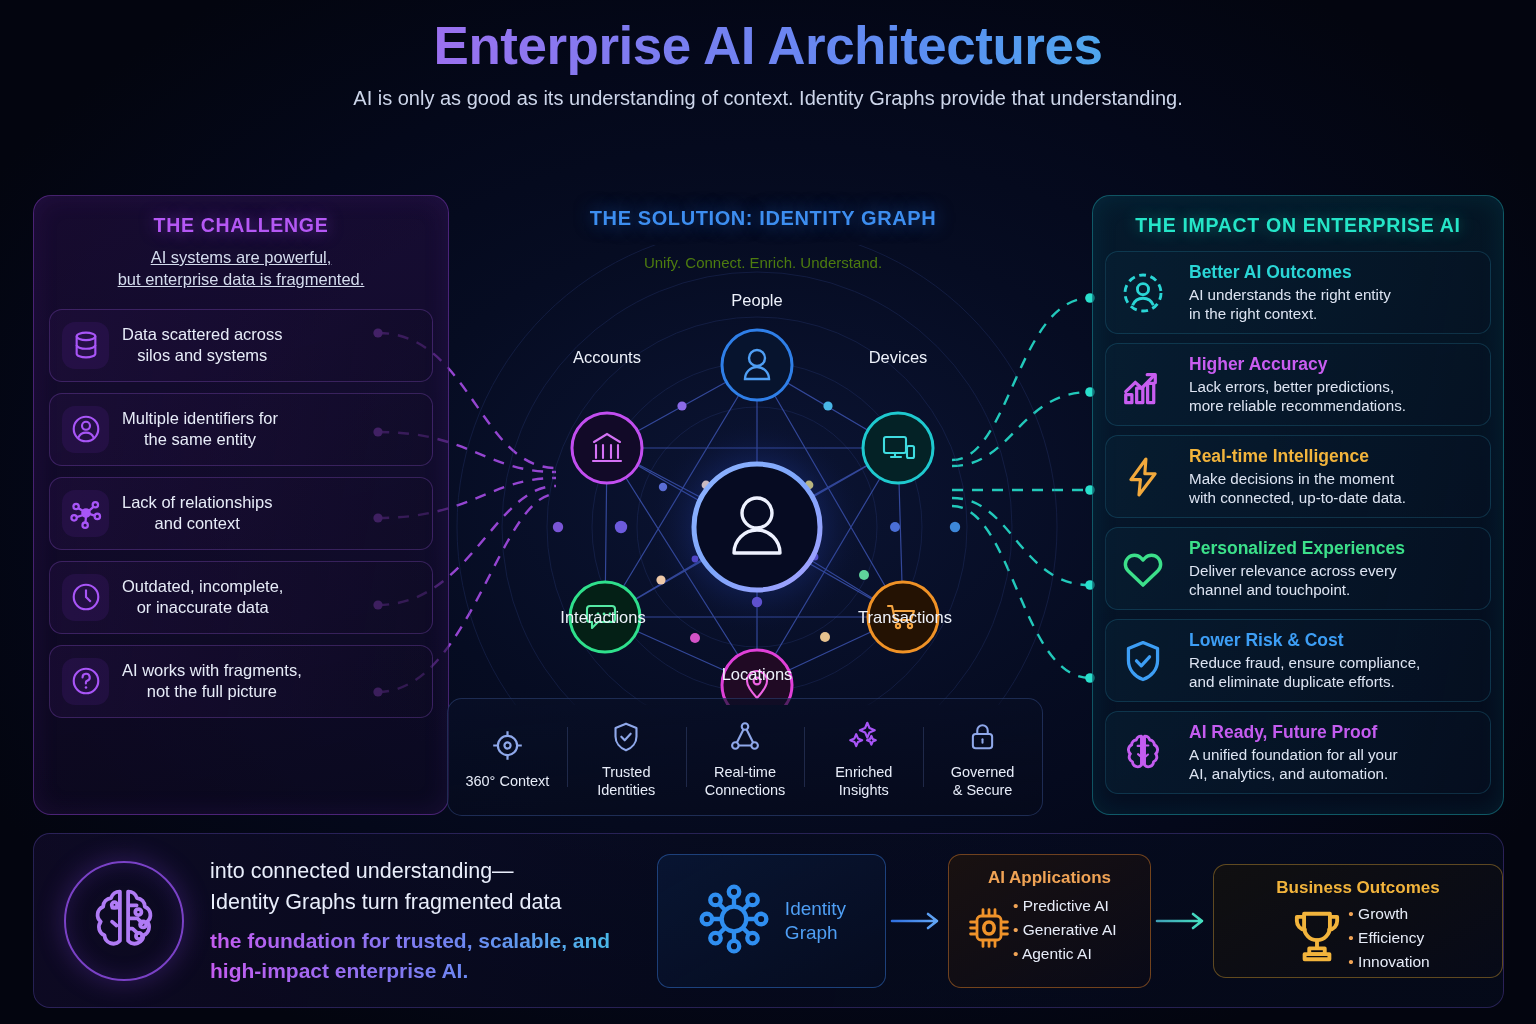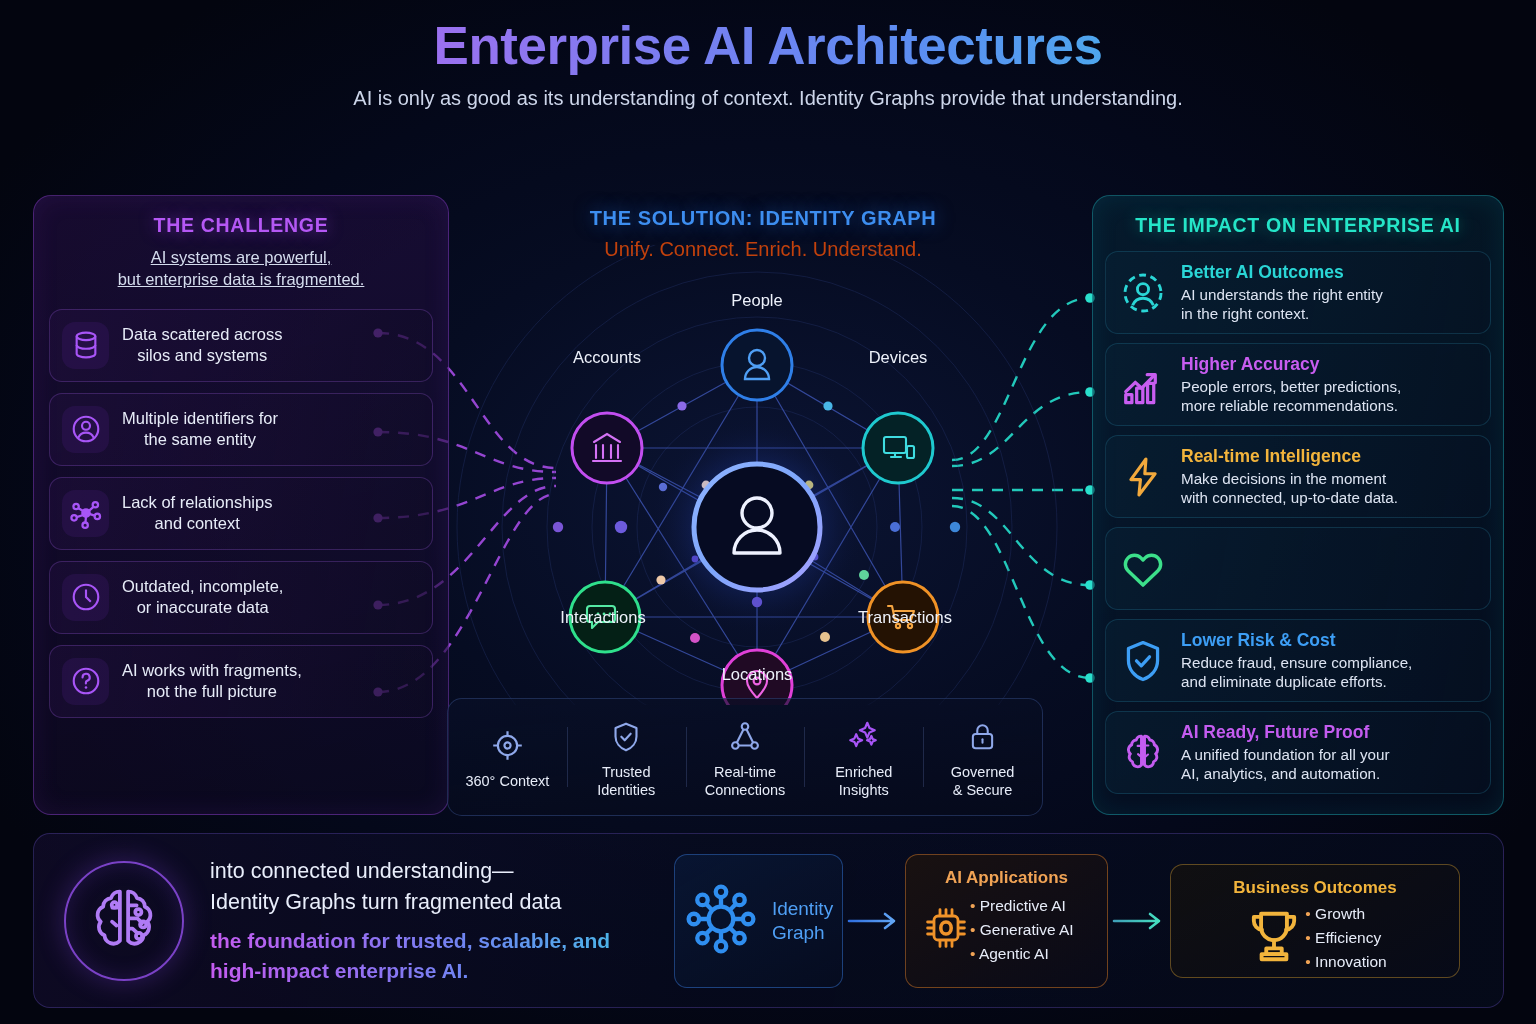--- a/index.html
+++ b/index.html
@@ -52,33 +52,33 @@
   .chal-ico{
     width:47px;height:47px;flex:0 0 47px;border-radius:13px;
     background:rgba(70,26,124,.25);
     display:flex;align-items:center;justify-content:center;
   }
   .chal-txt{font-size:16.5px;line-height:1.28;color:#e7ecf8;}
 
   
   .imp-list{margin:14px 12px 0 12px;}
   .imp{
-    display:flex;align-items:center;gap:12px;
+    display:flex;align-items:center;gap:20px;
     border:1px solid rgba(44,140,170,.26);
     background:linear-gradient(100deg,rgba(8,34,54,.5),rgba(7,17,35,.42));
     border-radius:13px;padding:9px 11px;margin-bottom:9px;min-height:83px;
   }
   .imp-ico{width:52px;height:52px;flex:0 0 52px;display:flex;align-items:center;justify-content:center;border-radius:50%;}
   .imp-h{font-size:17.5px;font-weight:700;line-height:1.2;}
   .imp-b{font-size:15.2px;line-height:1.26;color:#dde4f2;margin-top:2px;}
 
   
   .center-head{position:absolute;left:390px;right:400px;top:207px;text-align:center;}
   .c-title{font-size:20px;font-weight:700;letter-spacing:.6px;color:#3d8ef0;text-shadow:0 0 18px rgba(50,130,245,.5);}
-  .c-sub{font-size:20px;color:#c2410c;margin-top:8px;}
+  .c-sub{font-size:15px;color:#4d7c0f;margin-top:24px;}
 
   .graph{position:absolute;left:395px;top:245px;width:725px;height:460px;}
   .graph svg{position:absolute;inset:0;}
   .node-label{position:absolute;font-size:16.5px;color:#eef2fb;white-space:nowrap;transform:translateX(-50%);}
 
   
   .pills{
     position:absolute;left:447px;top:698px;width:596px;height:118px;
     border:1px solid rgba(64,92,160,.4);border-radius:15px;
     background:linear-gradient(175deg,rgba(9,16,40,.66),rgba(6,10,26,.55));
@@ -99,21 +99,21 @@
   .brain-wrap{width:120px;height:120px;margin-left:30px;flex:0 0 120px;display:flex;align-items:center;justify-content:center;
      border-radius:50%;border:2px solid rgba(150,80,240,.8);box-shadow:0 0 28px rgba(140,70,235,.3), inset 0 0 22px rgba(120,60,220,.2);}
   .bot-txt{margin-left:26px;width:440px;}
   .bot-l1{font-size:21.5px;line-height:1.42;color:#e9eefb;}
   .bot-l2{font-size:21px;line-height:1.4;font-weight:700;margin-top:9px;
      background:linear-gradient(90deg,#c45cf0 0%,#9a6cf2 30%,#6f85f2 58%,#43bfe6 100%);
      -webkit-background-clip:text;background-clip:text;color:transparent;}
 
   .flow{display:flex;align-items:center;margin-left:24px;}
   .fbox{border-radius:13px;padding:13px 16px;display:flex;align-items:center;gap:14px;}
-  .fbox-ig{border:1px solid rgba(50,110,200,.52);background:linear-gradient(150deg,rgba(10,28,62,.62),rgba(7,15,36,.5));width:169px;height:134px;justify-content:center;}
+  .fbox-ig{border:1px solid rgba(50,110,200,.52);background:linear-gradient(150deg,rgba(10,28,62,.62),rgba(7,15,36,.5));width:229px;height:134px;justify-content:center;}
   .fbox-ai{border:1px solid rgba(210,120,40,.5);background:linear-gradient(150deg,rgba(38,22,8,.6),rgba(14,11,22,.5));width:203px;height:134px;flex-direction:column;align-items:flex-start;gap:2px;}
   .fbox-bo{border:1px solid rgba(215,160,50,.42);background:linear-gradient(150deg,rgba(26,20,8,.55),rgba(10,12,24,.5));width:290px;height:114px;flex-direction:column;align-items:center;gap:2px;}
   .ig-label{font-size:19px;line-height:1.22;color:#4f9ff5;font-weight:400;}
   .fhead-or{font-size:17px;font-weight:700;color:#f0a355;}
   .fhead-yl{font-size:17px;font-weight:700;color:#f2b43c;}
   .frow{display:flex;align-items:center;gap:0;}
   .fbul{font-size:15.5px;line-height:1.55;color:#e7ecf8;}
   .fbul b{color:#f0a355;font-weight:400;}
   .arrow{width:62px;display:flex;align-items:center;justify-content:center;}
 </style>
@@ -468,21 +468,21 @@
             <path d="M3 15.5 8 10.6l3.3 3.1 6.4-6.6"></path>
               <path d="M14.2 6.6h4.2v4.2"></path>
             <rect x="3" y="17" width="3.2" height="4.2"></rect>
               <rect x="8.7" y="13.6" width="3.2" height="7.6"></rect>
             <rect x="14.4" y="11.2" width="3.2" height="10"></rect>
           </svg>
         </div>
         <div>
           <div class="imp-h" style="color:#c85df0">Higher Accuracy</div>
           <div class="imp-b">
-            <div>People errors, better predictions,</div>
+            <div>Lack errors, better predictions,</div>
             <div>more reliable recommendations.</div>
           </div>
         </div>
       </div>
 
       <div class="imp">
         <div class="imp-ico">
           <svg width="44" height="44" viewBox="0 0 24 24" fill="none" stroke="#f2a93c" stroke-width="1.7" stroke-linejoin="round">
             <path d="M13.6 2.2 5.4 13.4h5.2L9.8 21.8 18.6 10.2h-5.6z"></path>
           </svg>
@@ -494,20 +494,27 @@
             <div>with connected, up-to-date data.</div>
           </div>
         </div>
       </div>
 
       <div class="imp">
         <div class="imp-ico">
           <svg width="46" height="46" viewBox="0 0 24 24" fill="none" stroke="#3ce08a" stroke-width="1.8" stroke-linejoin="round">
             <path d="M12 20.4 4.2 12.9a4.7 4.7 0 0 1 0-6.7 4.7 4.7 0 0 1 6.7 0l1.1 1.1 1.1-1.1a4.7 4.7 0 0 1 6.7 0 4.7 4.7 0 0 1 0 6.7z"></path>
           </svg>
+        </div>
+        <div>
+          <div class="imp-h" style="color:#3ce08a">Personalized Experiences</div>
+          <div class="imp-b">
+            <div>Deliver relevance across every</div>
+            <div>channel and touchpoint.</div>
+          </div>
         </div>
       </div>
 
       <div class="imp">
         <div class="imp-ico">
           <svg width="46" height="46" viewBox="0 0 24 24" fill="none" stroke="#3d9ef5" stroke-width="1.7" stroke-linejoin="round">
             <path d="M12 2.4 4.4 5.5v6.2c0 4.7 3.2 8.4 7.6 10 4.4-1.6 7.6-5.3 7.6-10V5.5z"></path>
             <path d="M8.6 11.9l2.5 2.6 4.3-4.7" stroke-linecap="round"></path>
           </svg>
         </div>

